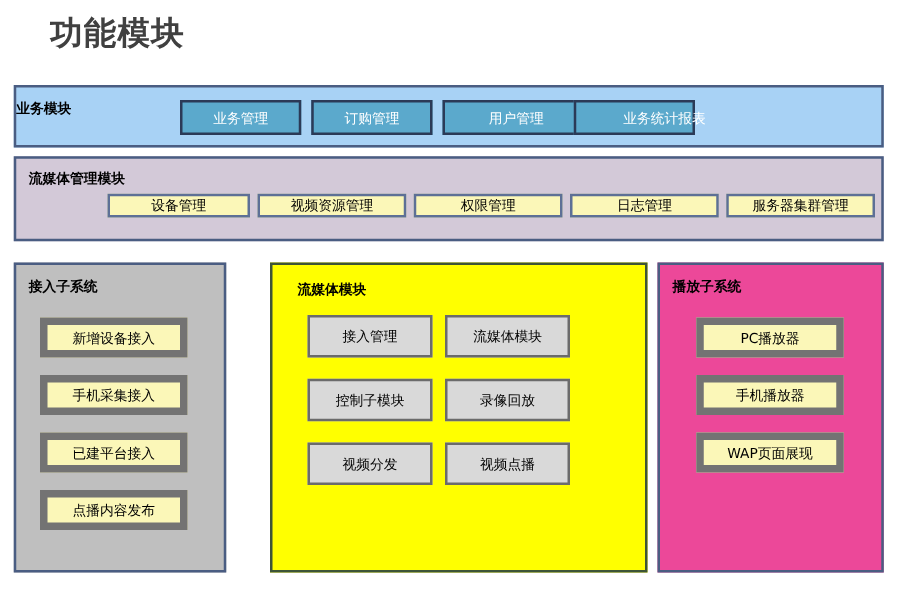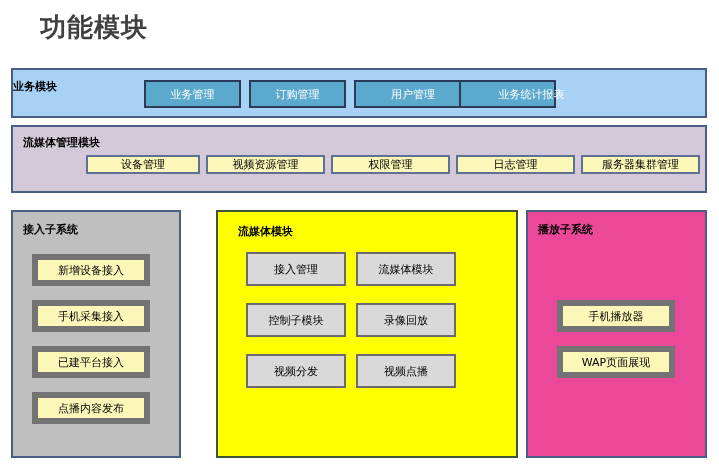--- a/index.html
+++ b/index.html
@@ -207,15 +207,16 @@
   <div class="box-gray stream-item" style="left:28px;top:91px;">控制子模块</div>
   <div class="box-gray stream-item" style="left:138px;top:91px;">录像回放</div>
 
   <div class="box-gray stream-item" style="left:28px;top:142px;">视频分发</div>
   <div class="box-gray stream-item" style="left:138px;top:142px;text-align:center;">视频点播</div>
 </div>
 
 <div class="panel" id="panel-player">
   <div class="panel-label">播放子系统</div>
 
+  <div class="box-yellow player-item" style="top:42px;">PC播放器</div>
   <div class="box-yellow player-item" style="top:88px;">手机播放器</div>
   <div class="box-yellow player-item" style="top:134px;">WAP页面展现</div>
 </div>
 
 </body></html>

